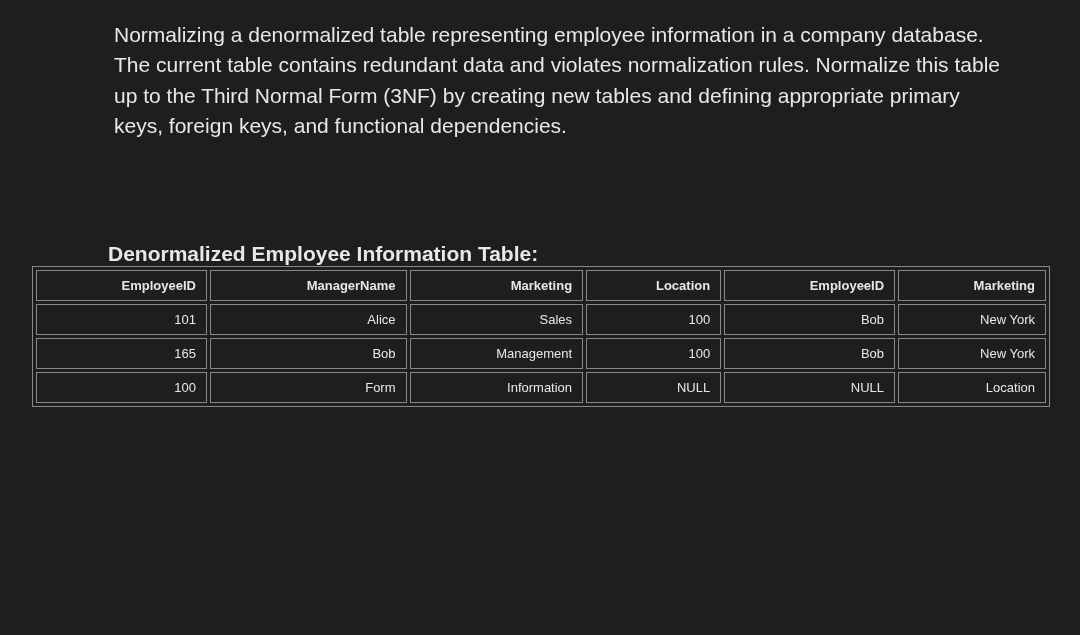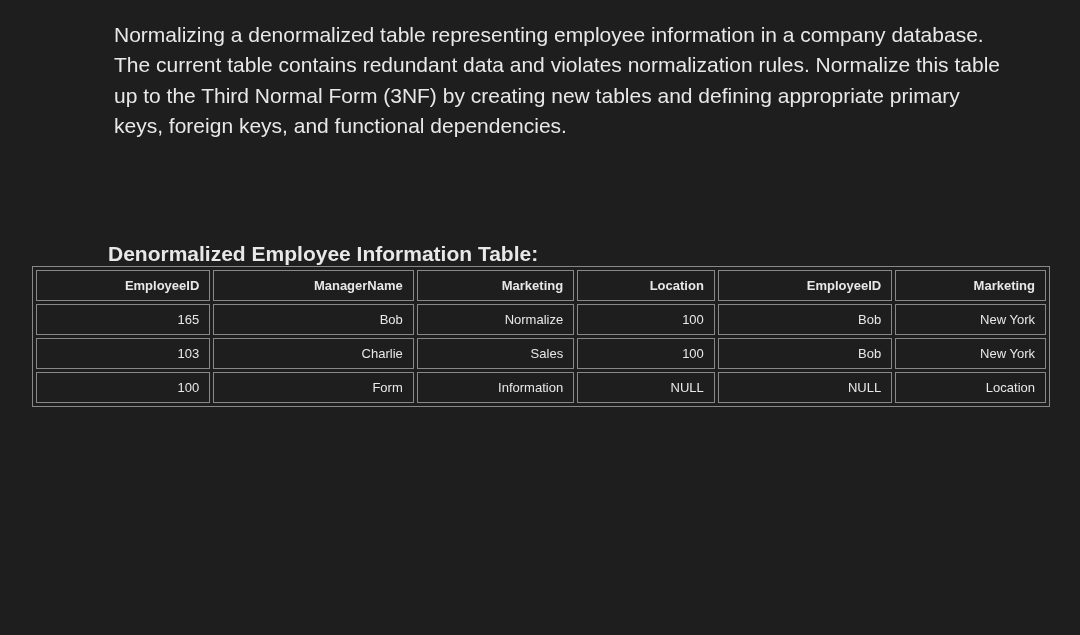--- a/index.html
+++ b/index.html
@@ -63,31 +63,31 @@
       <th>EmployeeID</th>
       <th>ManagerName</th>
       <th>Marketing</th>
       <th>Location</th>
       <th>EmployeeID</th>
       <th>Marketing</th>
     </tr>
   </thead>
   <tbody>
     <tr>
-      <td>165</td>
-      <td>Bob</td>
-      <td>Normalize</td>
+      <td>101</td>
+      <td>Alice</td>
+      <td>Sales</td>
       <td>100</td>
       <td>Bob</td>
       <td>New York</td>
     </tr>
     <tr>
-      <td>103</td>
-      <td>Charlie</td>
-      <td>Sales</td>
+      <td>165</td>
+      <td>Bob</td>
+      <td>Management</td>
       <td>100</td>
       <td>Bob</td>
       <td>New York</td>
     </tr>
     <tr>
       <td>100</td>
       <td>Form</td>
       <td>Information</td>
       <td>NULL</td>
       <td>NULL</td>

